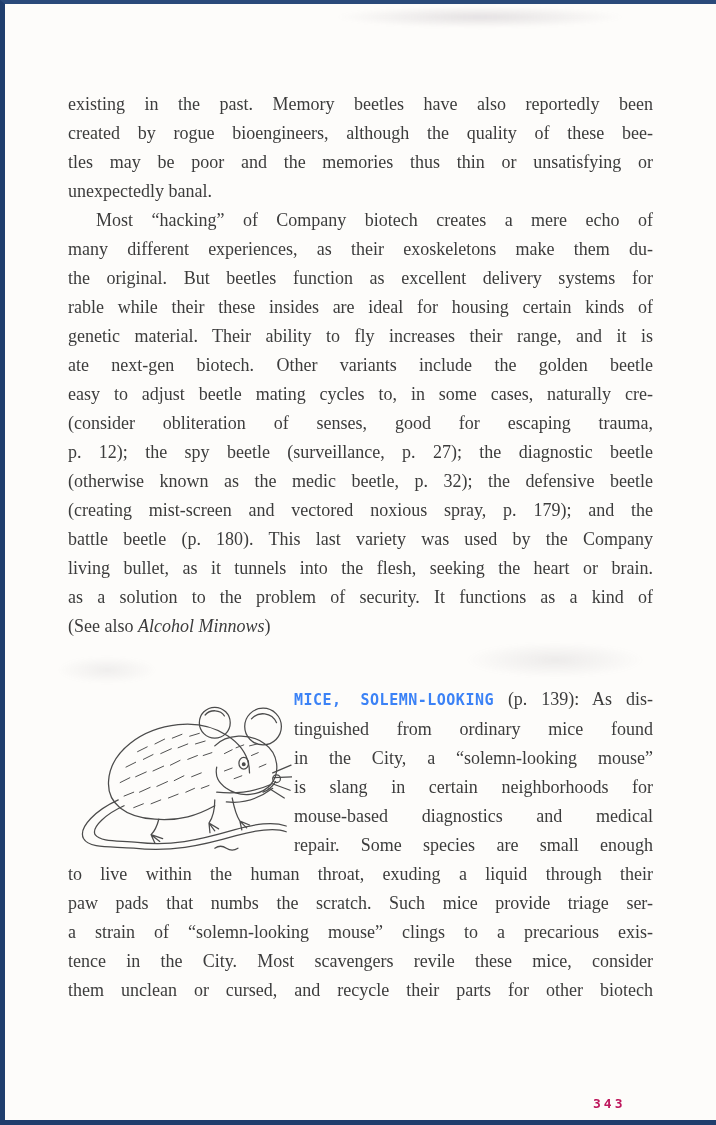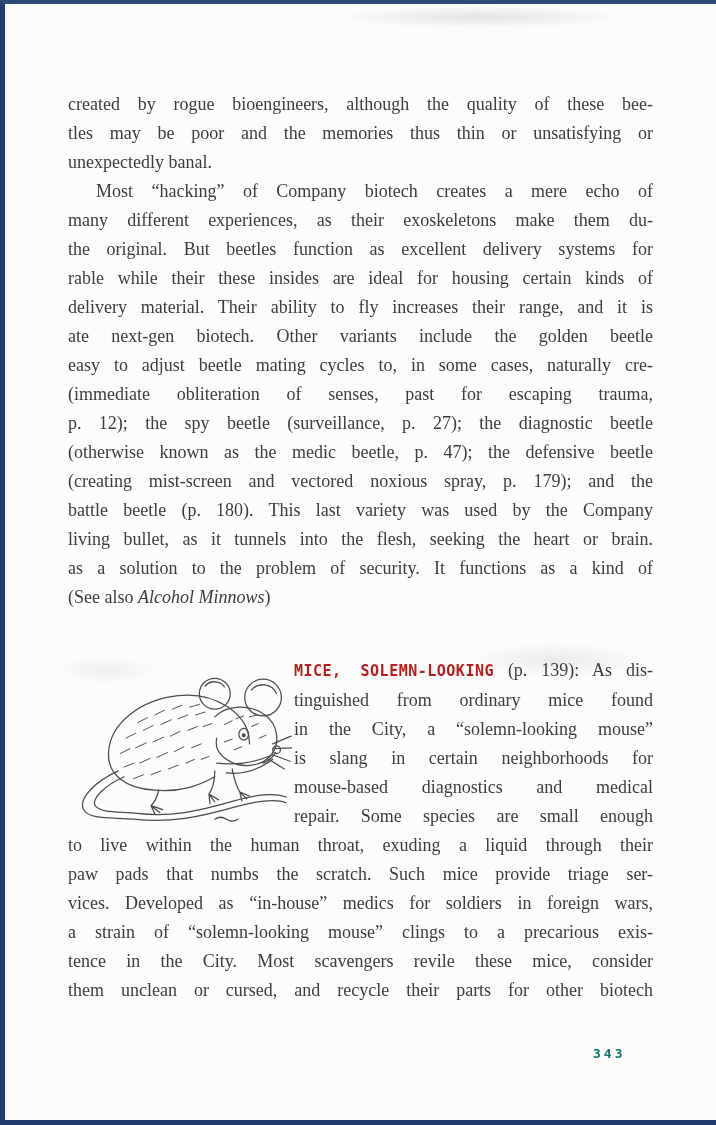--- a/index.html
+++ b/index.html
@@ -36,65 +36,66 @@
 
   .para-body .tline:first-child { text-indent:28px; }
 
   .ital { font-style:italic; }
 
   .entry-head {
     font-family:"DejaVu Sans Mono", monospace;
     font-weight:bold;
     font-size:15px;
     letter-spacing:0.5px;
-    color:#b91c1c;
+    color:#3b82f6;
     margin-top:28px;
   }
 
   .mice { margin-top:44px; }
   .mice-top { display:flex; }
   .fig { flex:0 0 226px; position:relative; height:174px; }
   .fig svg { position:absolute; left:2px; top:-4px; }
   .col { flex:1 1 auto; min-width:0; }
 
   .pagenum {
-    position:absolute; top:1042px; left:588px;
+    position:absolute; top:1092px; left:588px;
     font-family:"DejaVu Sans Mono", monospace;
     font-weight:bold; font-size:13px;
-    letter-spacing:3px; color:#0f766e;
+    letter-spacing:3px; color:#be185d;
   }
 </style>
 </head>
 <body>
 
 <div class="scan">
 
   <div class="smudge s1"></div>
   <div class="smudge s2"></div>
   <div class="smudge s3"></div>
 
   <div class="content">
 
     <div class="para">
+        <div class="tline">existing in the past. Memory beetles have also reportedly been</div>
         <div class="tline">created by rogue bioengineers, although the quality of these bee-</div>
         <div class="tline">tles may be poor and the memories thus thin or unsatisfying or</div>
         <div class="tline last">unexpectedly banal.</div>
       </div>
 
     <div class="para para-body">
         <div class="tline">Most “hacking” of Company biotech creates a mere echo of</div>
         <div class="tline">many different experiences, as their exoskeletons make them du-</div>
         <div class="tline">the original. But beetles function as excellent delivery systems for</div>
         <div class="tline">rable while their these insides are ideal for housing certain kinds of</div>
-        <div class="tline">delivery material. Their ability to fly increases their range, and it is</div>
+        <div class="tline">genetic material. Their ability to fly increases their range, and it is</div>
         <div class="tline">ate next-gen biotech. Other variants include the golden beetle</div>
         <div class="tline">easy to adjust beetle mating cycles to, in some cases, naturally cre-</div>
-        <div class="tline">(immediate obliteration of senses, past for escaping trauma,</div>
+        <div class="tline">(consider obliteration of senses, good for escaping trauma,</div>
         <div class="tline">p. 12); the spy beetle (surveillance, p. 27); the diagnostic beetle</div>
-        <div class="tline">(otherwise known as the medic beetle, p. 47); the defensive beetle</div>
+        <div class="tline">(otherwise known as the medic beetle, p. 32); the defensive beetle</div>
         <div class="tline">(creating mist-screen and vectored noxious spray, p. 179); and the</div>
         <div class="tline">battle beetle (p. 180). This last variety was used by the Company</div>
         <div class="tline">living bullet, as it tunnels into the flesh, seeking the heart or brain.</div>
         <div class="tline">as a solution to the problem of security. It functions as a kind of</div>
       </div>
 
     <div class="tline last">
       <span>(See also </span><span class="ital">Alcohol Minnows</span><span>)</span>
     </div>
 
@@ -146,21 +147,20 @@
               <div class="tline">in the City, a “solemn-looking mouse”</div>
               <div class="tline">is slang in certain neighborhoods for</div>
               <div class="tline">mouse-based diagnostics and medical</div>
               <div class="tline">repair. Some species are small enough</div>
             </div>
         </div>
       </div>
       <div>
           <div class="tline">to live within the human throat, exuding a liquid through their</div>
           <div class="tline">paw pads that numbs the scratch. Such mice provide triage ser-</div>
-          <div class="tline">vices. Developed as “in-house” medics for soldiers in foreign wars,</div>
           <div class="tline">a strain of “solemn-looking mouse” clings to a precarious exis-</div>
           <div class="tline">tence in the City. Most scavengers revile these mice, consider</div>
           <div class="tline">them unclean or cursed, and recycle their parts for other biotech</div>
         </div>
     </div>
 
   </div>
 
   <div class="pagenum">343</div>
 </div>

